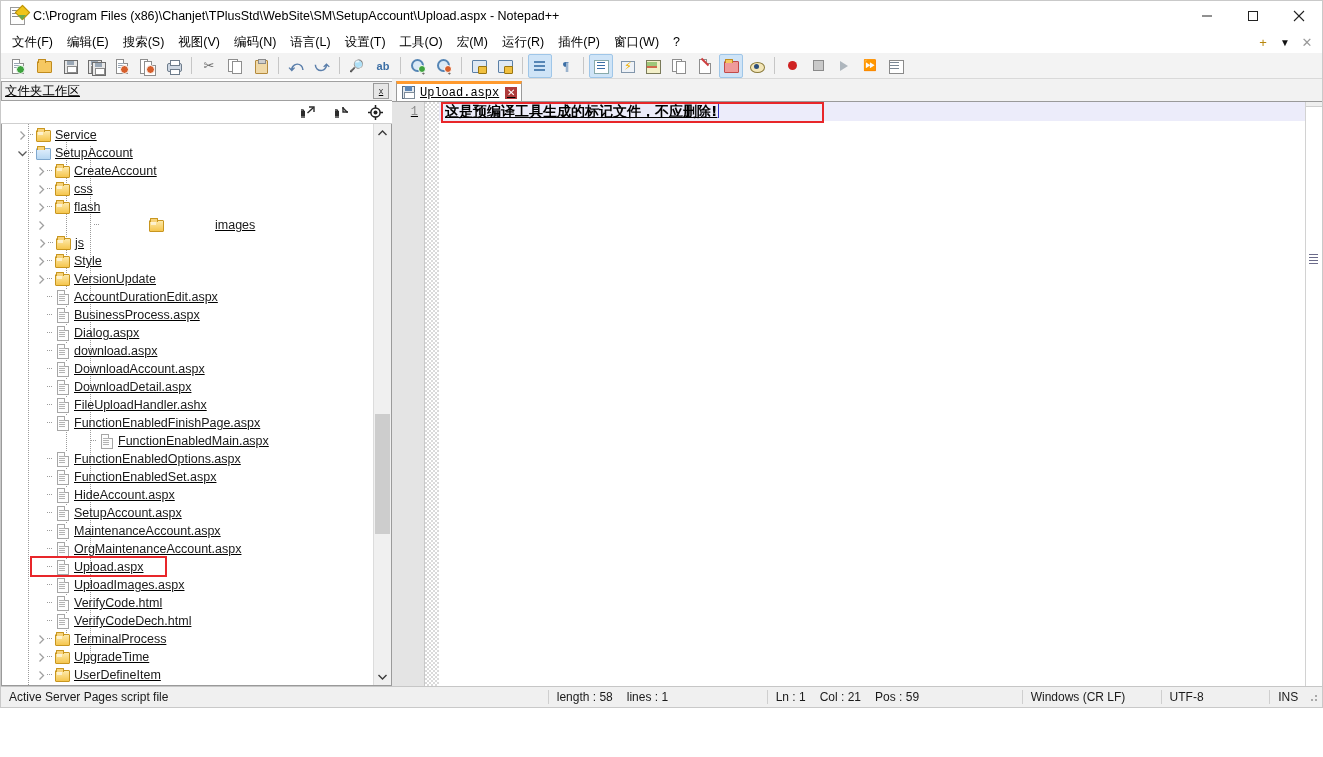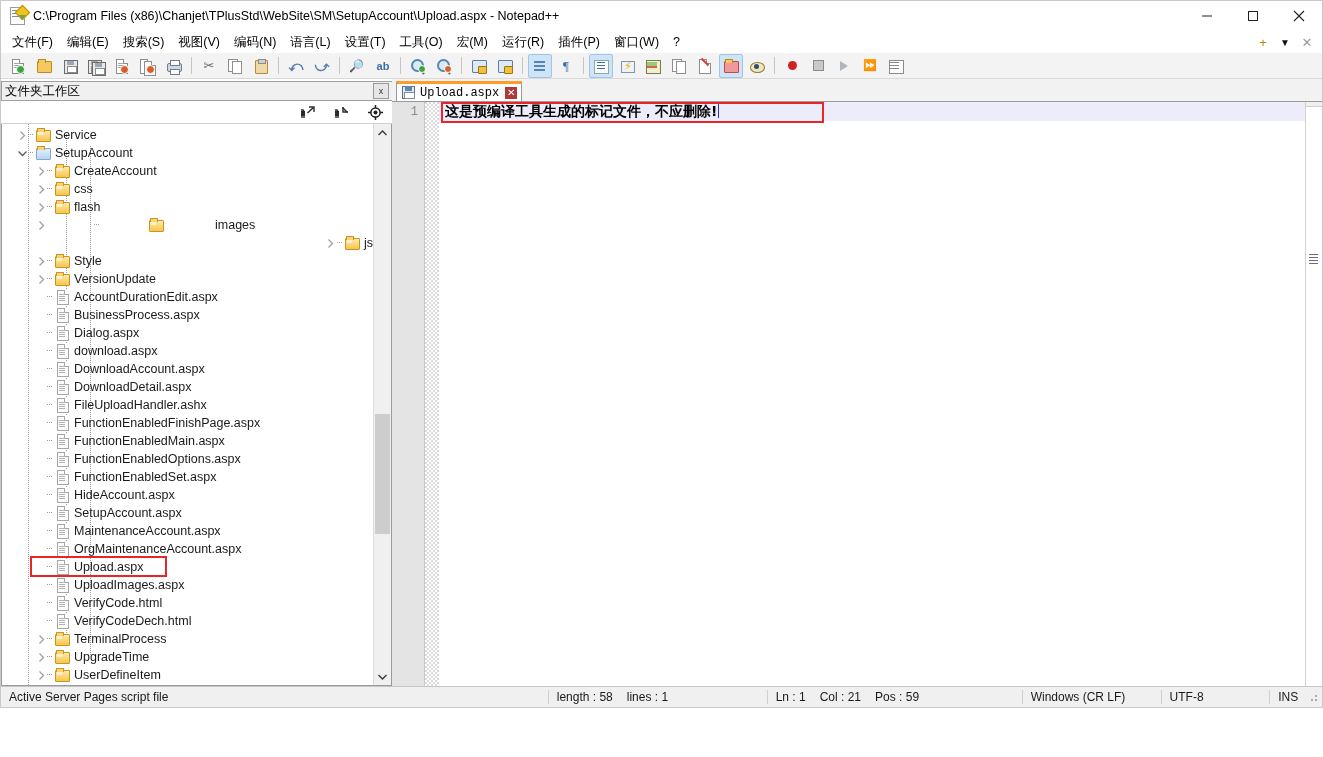--- a/index.html
+++ b/index.html
@@ -90,21 +90,21 @@
   .eyep{position:absolute;left:5px;top:6px;width:5px;height:5px;background:#2d4f7c;border-radius:50%;}
   .recdot{width:9px;height:9px;border-radius:50%;background:#cf2222;}
   .stopsq{width:9px;height:9px;background:#c9c9c9;border:1px solid #8a8a8a;}
   .playtri{width:0;height:0;border-left:8px solid #aeb6bd;border-top:5px solid transparent;border-bottom:5px solid transparent;}
   .ffwd{color:#3b6ea5;font-size:11px;line-height:1;}
   .grid4{position:absolute;left:1px;top:2px;width:13px;height:12px;background:#fff;border:1px solid #8a8a8a;}
   .grid4l{position:absolute;left:2px;top:4px;width:9px;height:1px;background:#7a8794;
           box-shadow:0 3px 0 #7a8794,0 6px 0 #7a8794;}
 
   
-  .body{flex:1;display:flex;min-height:0;}
+  .body{flex:1;display:flex;min-height:0;text-decoration:underline;}
 
   
   .panel{width:391px;display:flex;flex-direction:column;background:#fff;flex:0 0 391px;min-width:0;}
   .panel-caption{height:20px;display:flex;align-items:center;background:#f0f0f0;
                  border:1px solid #a0a0a0;border-right:none;margin:2px 0 0 0;box-sizing:border-box;}
   .panel-caption .cap-text{padding-left:3px;font-size:12.5px;color:#000;}
   .cap-close{margin-left:auto;width:14px;height:14px;margin-right:3px;border:1px solid #9a9a9a;
              background:#e6e6e6;display:flex;align-items:center;justify-content:center;font-size:9px;color:#333;line-height:1;}
   .panel-toolbar{height:22px;display:flex;align-items:center;justify-content:flex-end;
                  background:#fff;border-bottom:1px solid #cfcfcf;padding-right:8px;gap:16px;}
@@ -518,21 +518,21 @@
                 <svg width="9" height="9">
                   <polyline points="2.5,0.5 6.5,4.5 2.5,8.5" fill="none" stroke="#a0a0a0" stroke-width="1.3"></polyline>
                 </svg>
               </span>
               <span class="dotline"></span>
               <span class="ficon">
                 <span class="f-folder"></span>
               </span>
               <span>images</span>
             </div>
-            <div class="row" style="padding-left: 27px; justify-content: flex-end;">
+            <div class="row" style="padding-left: 34px;">
               <span class="twisty">
                 <svg width="9" height="9">
                   <polyline points="2.5,0.5 6.5,4.5 2.5,8.5" fill="none" stroke="#a0a0a0" stroke-width="1.3"></polyline>
                 </svg>
               </span>
               <span class="dotline"></span>
               <span class="ficon">
                 <span class="f-folder"></span>
               </span>
               <span>js</span>
@@ -626,21 +626,21 @@
             </div>
             <div class="row" style="padding-left: 33px;">
               <span class="spacer"></span>
               <span class="dotline"></span>
               <span class="ficon">
                 <span class="f-doc"></span>
                 <span class="f-docl"></span>
               </span>
               <span>FunctionEnabledFinishPage.aspx</span>
             </div>
-            <div class="row" style="padding-left: 33px;">
+            <div class="row" style="padding-left: 33px; margin-left: 44px;">
               <span class="spacer"></span>
               <span class="dotline"></span>
               <span class="ficon">
                 <span class="f-doc"></span>
                 <span class="f-docl"></span>
               </span>
               <span>FunctionEnabledMain.aspx</span>
             </div>
             <div class="row" style="padding-left: 33px;">
               <span class="spacer"></span>

